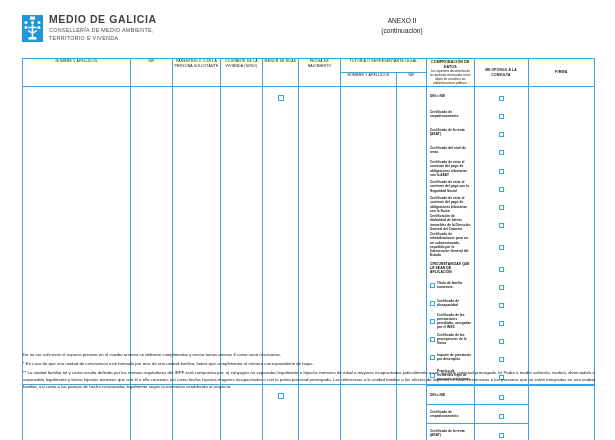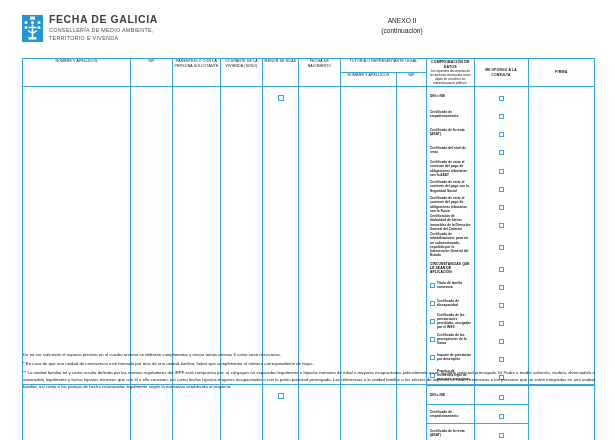--- a/index.html
+++ b/index.html
@@ -224,21 +224,21 @@
           <circle cx="17" cy="7.5" r="1.5" fill="#ffffff"></circle>
           <circle cx="4" cy="12.5" r="1.5" fill="#ffffff"></circle>
           <circle cx="17" cy="12.5" r="1.5" fill="#ffffff"></circle>
           <path d="M10.5 9.5 L10.5 22" stroke="#ffffff" stroke-width="1.6"></path>
           <path d="M6.5 12.5 L14.5 12.5" stroke="#ffffff" stroke-width="1.4"></path>
           <path d="M6.2 15.5 q4.3 4.2 8.6 0" stroke="#ffffff" stroke-width="1.5" fill="none"></path>
           <rect x="6.5" y="22" width="8" height="2.6" fill="#ffffff"></rect>
         </svg>
       </div>
       <div class="brand-text">
-        <div class="brand-title">FECHA DE GALICIA</div>
+        <div class="brand-title">MEDIO DE GALICIA</div>
         <div class="brand-sub">CONSELLERÍA DE MEDIO AMBIENTE,</div>
         <div class="brand-sub" style="margin-top:0">TERRITORIO E VIVENDA</div>
       </div>
     </div>
     <div class="anexo">
       <div>ANEXO II</div>
       <div>(continuación)</div>
     </div>
   </div>
 

